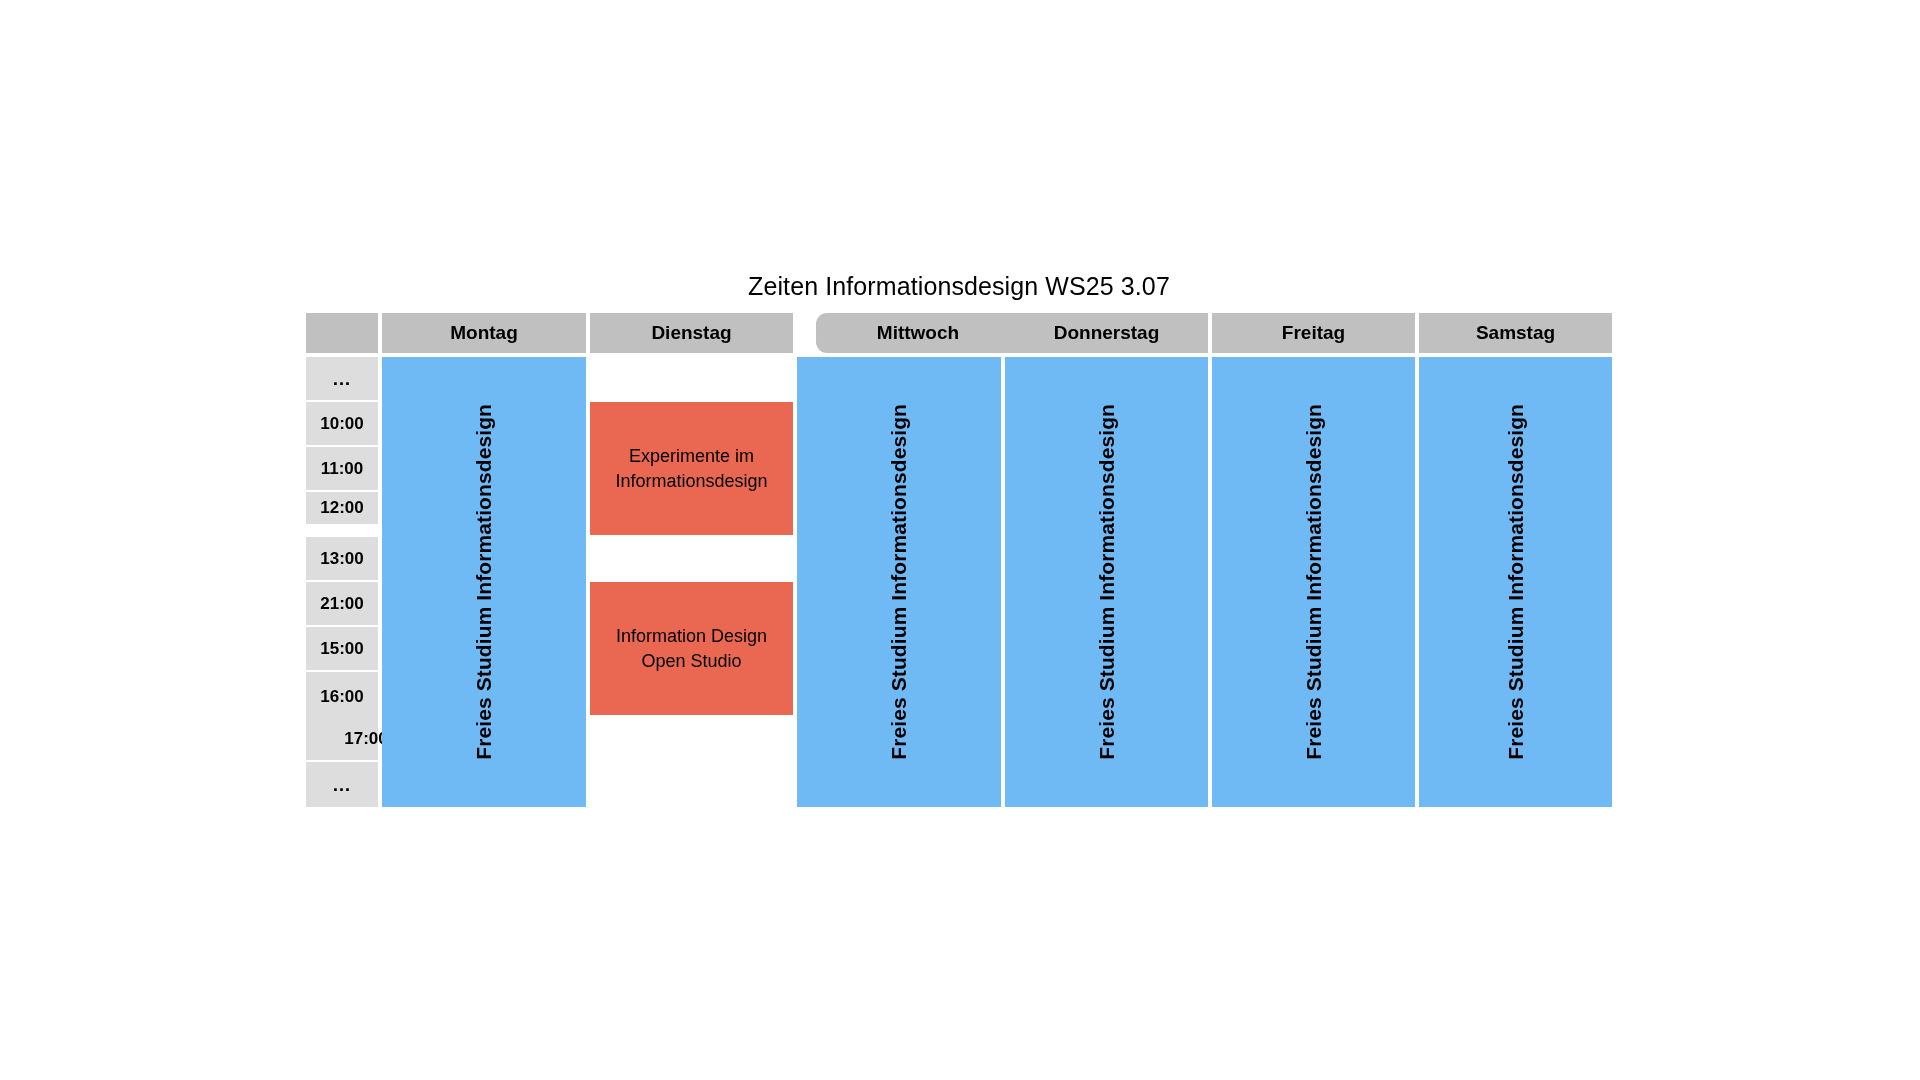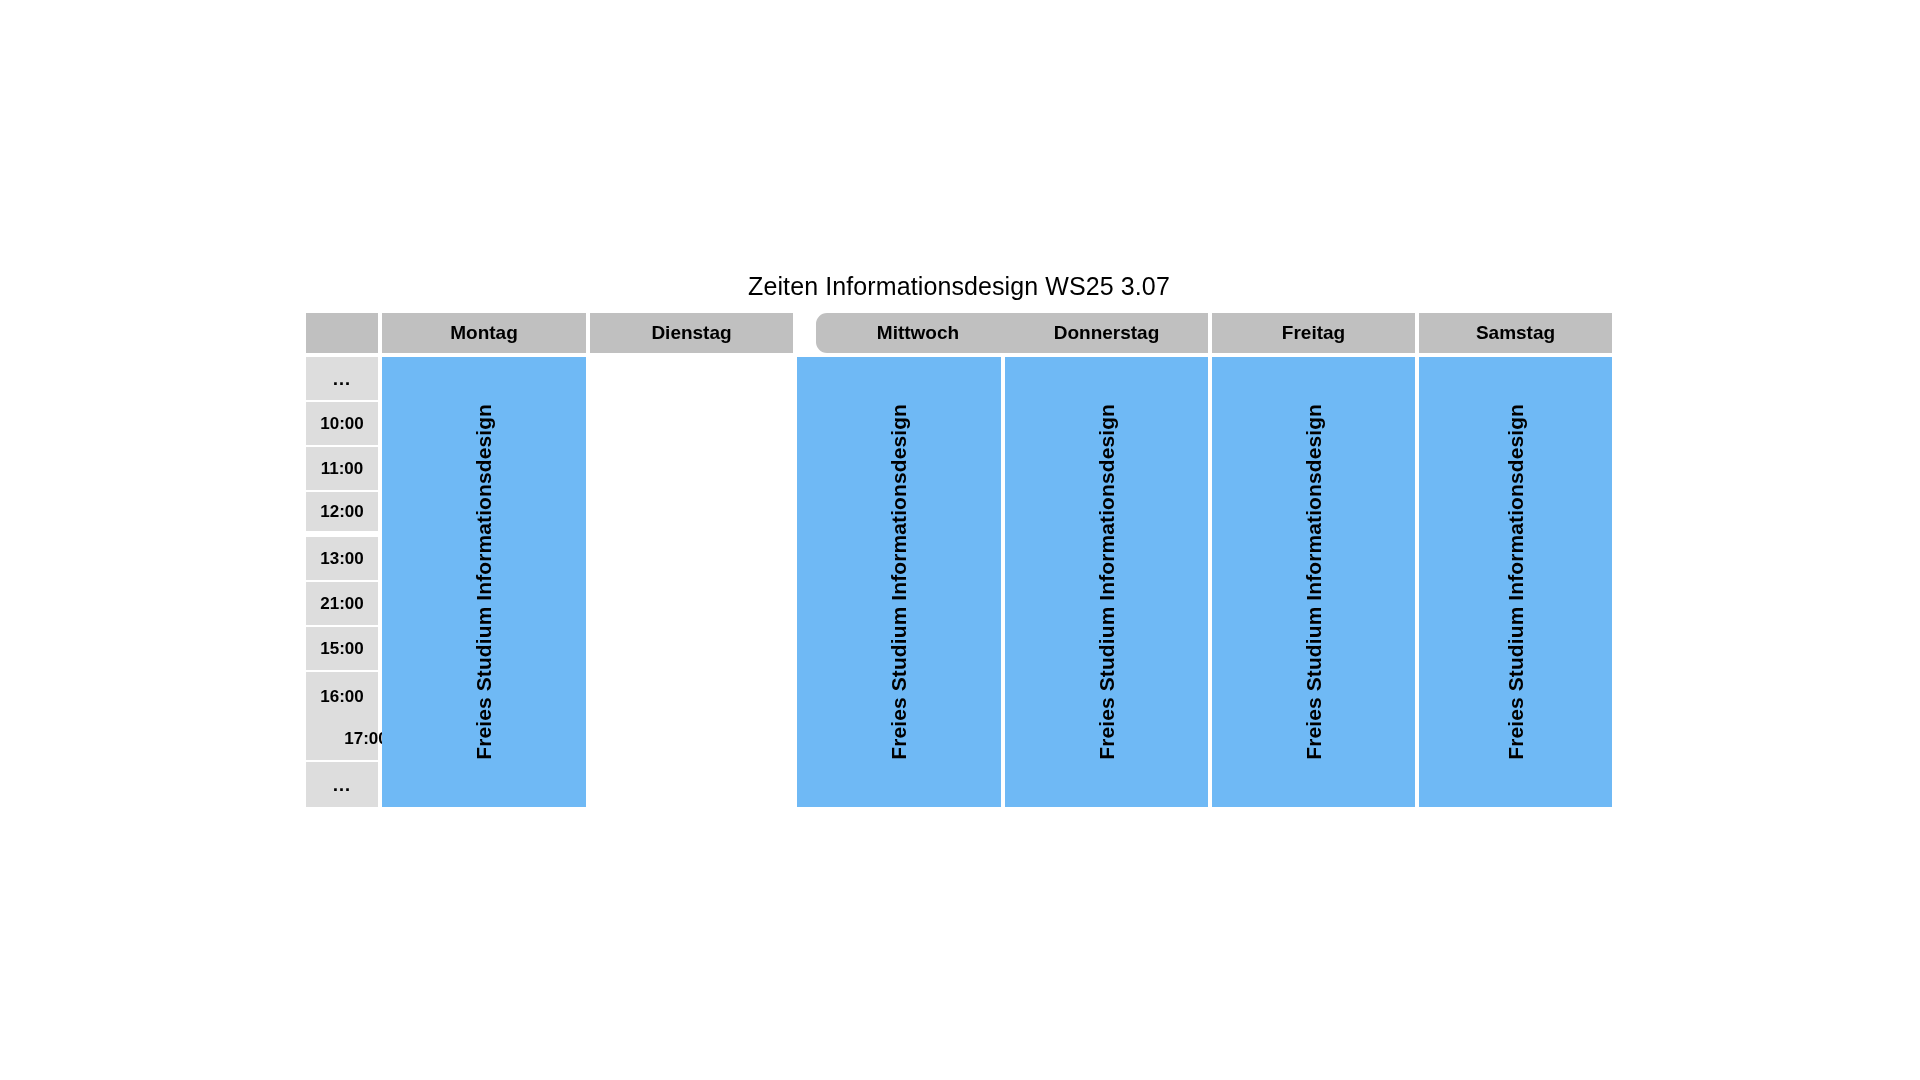--- a/index.html
+++ b/index.html
@@ -155,35 +155,39 @@
 
       <div class="header-cell" style="left:906px; width:203px;">Freitag</div>
 
       <div class="header-cell" style="left:1113px; width:193px;">Samstag</div>
     </div>
 
     <div class="time-col">
       <div class="time-cell ellipsis" style="top:0px;   height:43px;">…</div>
       <div class="time-cell" style="top:45px;  height:43px;">10:00</div>
       <div class="time-cell" style="top:90px;  height:43px;">11:00</div>
-      <div class="time-cell" style="top:135px; height:39px;">12:00</div>
+      <div class="time-cell" style="top:135px; height:32px;">12:00</div>
       <div class="time-cell" style="top:180px; height:43px;">13:00</div>
       <div class="time-cell" style="top:225px; height:43px;">21:00</div>
       <div class="time-cell" style="top:270px; height:43px;">15:00</div>
       <div class="time-cell" style="top:315px; height:49px;">16:00</div>
       <div class="time-cell" style="top:360px; height:43px;padding-left:48px;">17:00</div>
       <div class="time-cell ellipsis" style="top:405px; height:45px;">…</div>
     </div>
 
     <div class="day-col" style="left:76px; width:204px;">
       <div class="event blue">
         <span class="vtext">Freies Studium Informationsdesign</span>
       </div>
     </div>
 
+    <div class="day-col" style="left:284px; width:203px;">
+      <div class="event red" style="top:45px; height:133px;">Experimente im Informationsdesign</div>
+      <div class="event red" style="top:225px; height:133px;">Information Design Open Studio</div>
+    </div>
 
     <div class="day-col" style="left:491px; width:204px;">
       <div class="event blue">
         <span class="vtext">Freies Studium Informationsdesign</span>
       </div>
     </div>
 
     <div class="day-col" style="left:699px; width:203px;">
       <div class="event blue">
         <span class="vtext">Freies Studium Informationsdesign</span>

